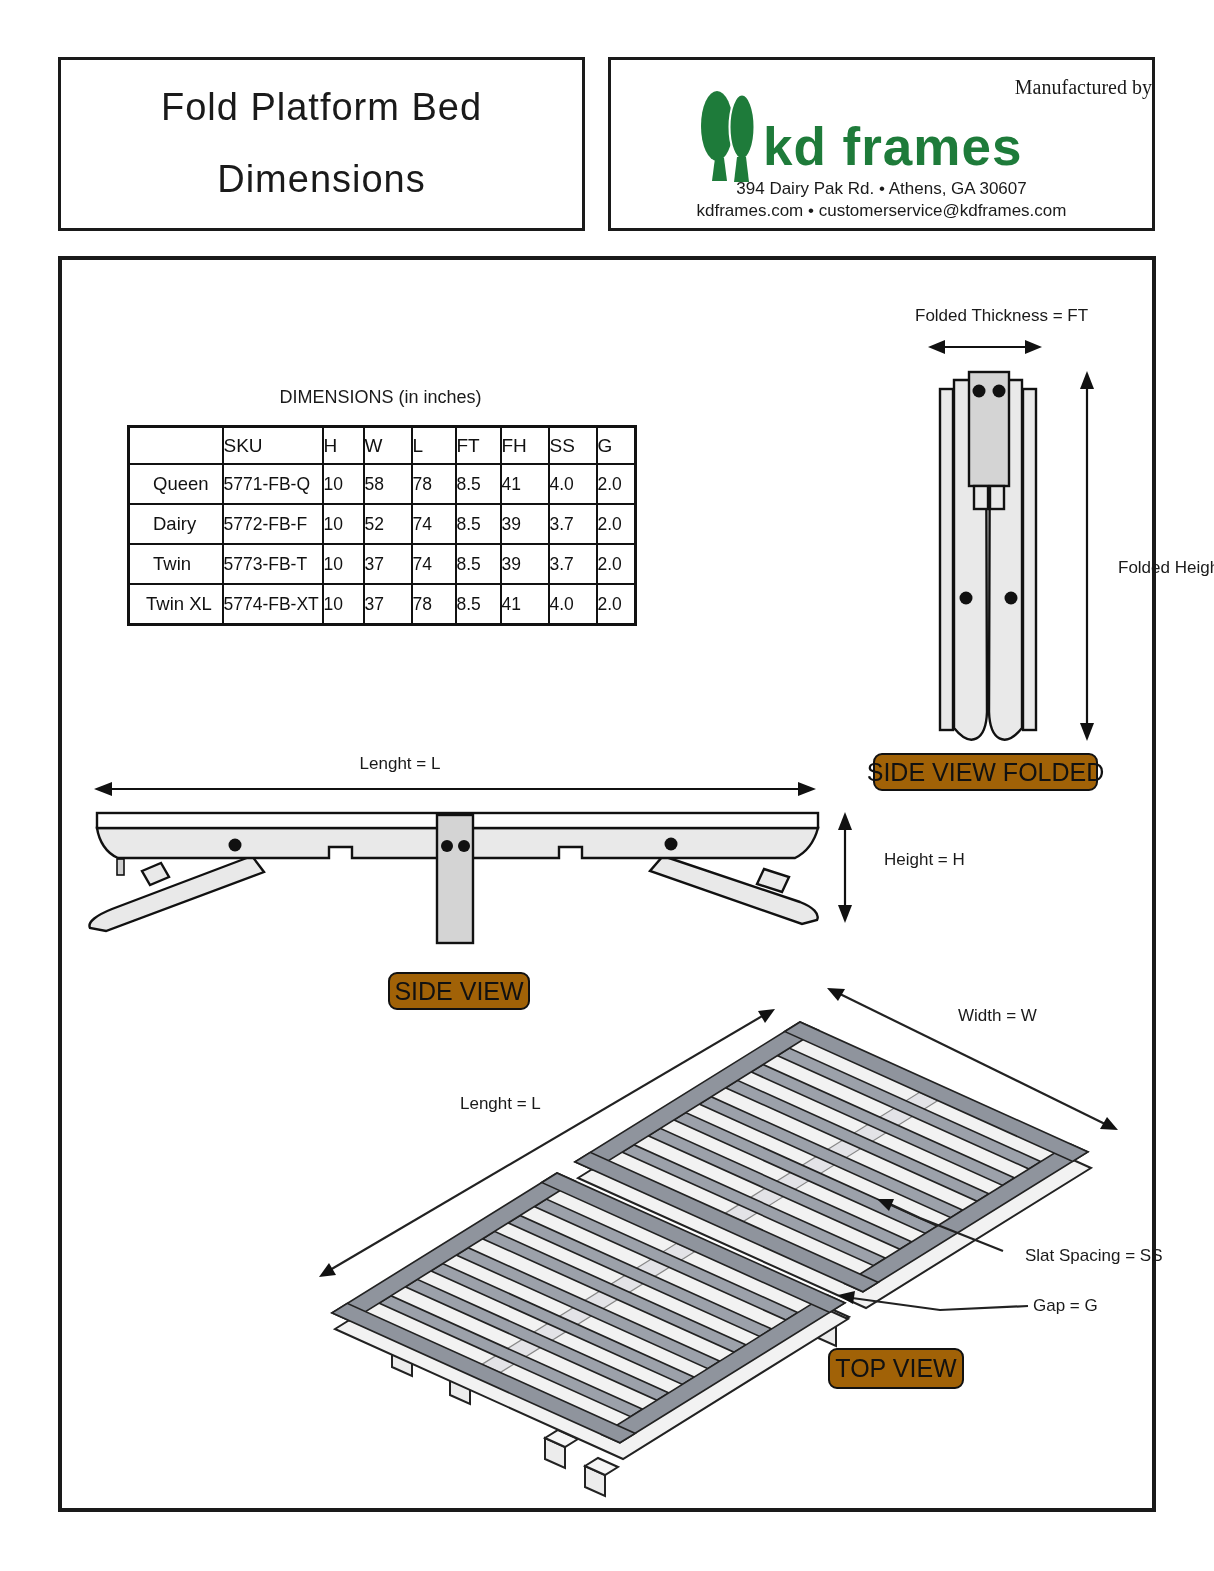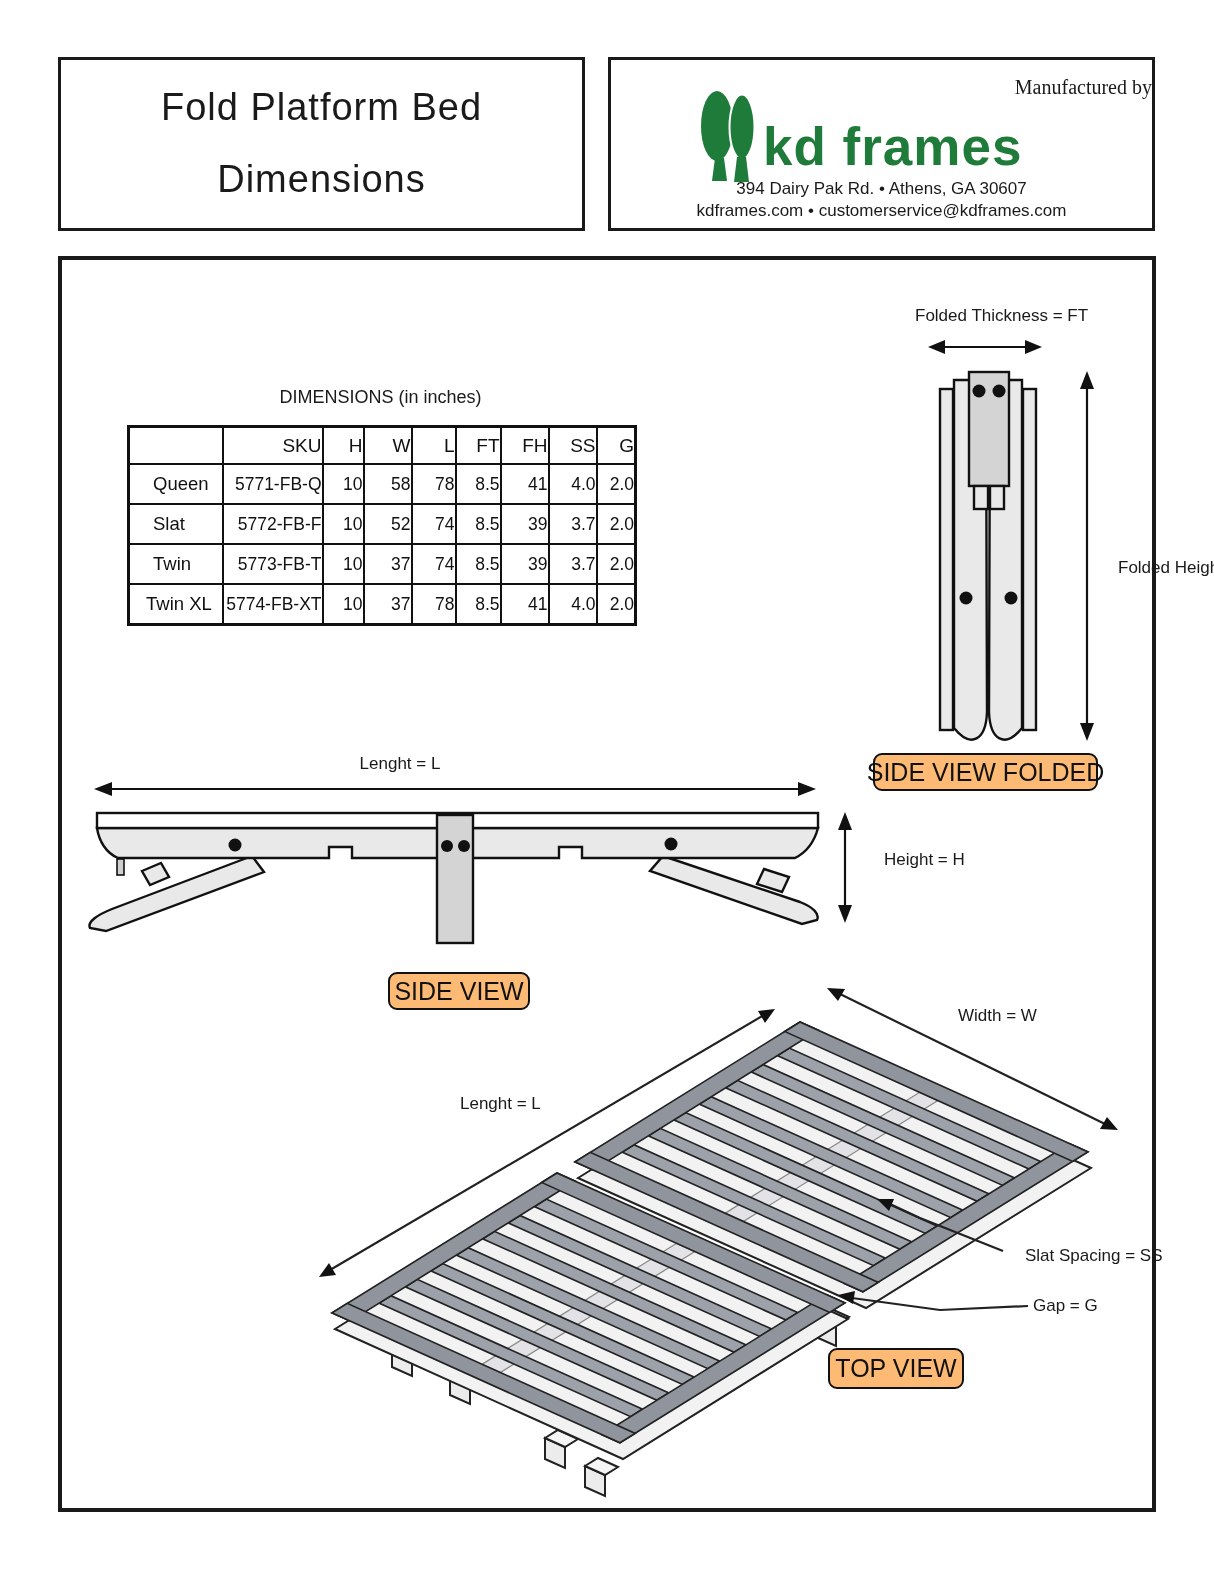--- a/index.html
+++ b/index.html
@@ -3,31 +3,31 @@
 <meta charset="utf-8">
 <style>
   html,body{margin:0;padding:0;background:#fff;}
   .page{position:relative;width:1214px;height:1571px;background:#fff;overflow:hidden;
         font-family:"Liberation Sans",sans-serif;color:#1a1a1a;}
   .abs{position:absolute;}
   .box{position:absolute;border:3px solid #1a1a1a;background:#fff;box-sizing:border-box;}
   .main-box{border-width:4px;}
   .lbl{position:absolute;font-size:17px;white-space:nowrap;color:#1a1a1a;}
   .ctr{text-align:center;}
-  .cap{position:absolute;border:2.5px solid #111;border-radius:9px;background:#fdba74;
+  .cap{position:absolute;border:2.5px solid #111;border-radius:9px;background:#a16207;
        font-size:25px;color:#111;display:flex;align-items:center;justify-content:center;
        white-space:nowrap;box-sizing:border-box;}
   .title-line{width:100%;text-align:center;font-size:38px;position:absolute;letter-spacing:1px;}
   .mfg-tagline{width:100%;text-align:right;position:absolute;top:16px;
        font-family:"Liberation Serif",serif;font-size:20px;}
   .brand{position:absolute;font-size:53px;font-weight:700;letter-spacing:1px;line-height:1;text-align:right;}
   .mfg-line{width:100%;text-align:center;position:absolute;font-size:17px;}
   table.dims{position:absolute;left:127px;top:425px;border-collapse:collapse;table-layout:fixed;
        font-size:17.5px;color:#111;}
-  table.dims th,table.dims td{border:2px solid #111;text-align:right;padding:0;height:38px;
+  table.dims th,table.dims td{border:2px solid #111;text-align:left;padding:0;height:38px;
        font-weight:400;overflow:hidden;}
   table.dims th{height:35px;font-size:19px;}
   table.dims td.rl{text-align:left;padding-left:23px;font-size:18.5px;}
   .diagram-layer{position:absolute;left:0;top:0;}
 </style>
 </head>
 <body>
 
 <div class="page">
 
@@ -82,21 +82,21 @@
       <td>5771-FB-Q</td>
       <td>10</td>
       <td>58</td>
       <td>78</td>
       <td>8.5</td>
       <td>41</td>
       <td>4.0</td>
       <td>2.0</td>
     </tr>
     <tr>
-      <td class="rl">Slat</td>
+      <td class="rl">Dairy</td>
       <td>5772-FB-F</td>
       <td>10</td>
       <td>52</td>
       <td>74</td>
       <td>8.5</td>
       <td>39</td>
       <td>3.7</td>
       <td>2.0</td>
     </tr>
     <tr>

